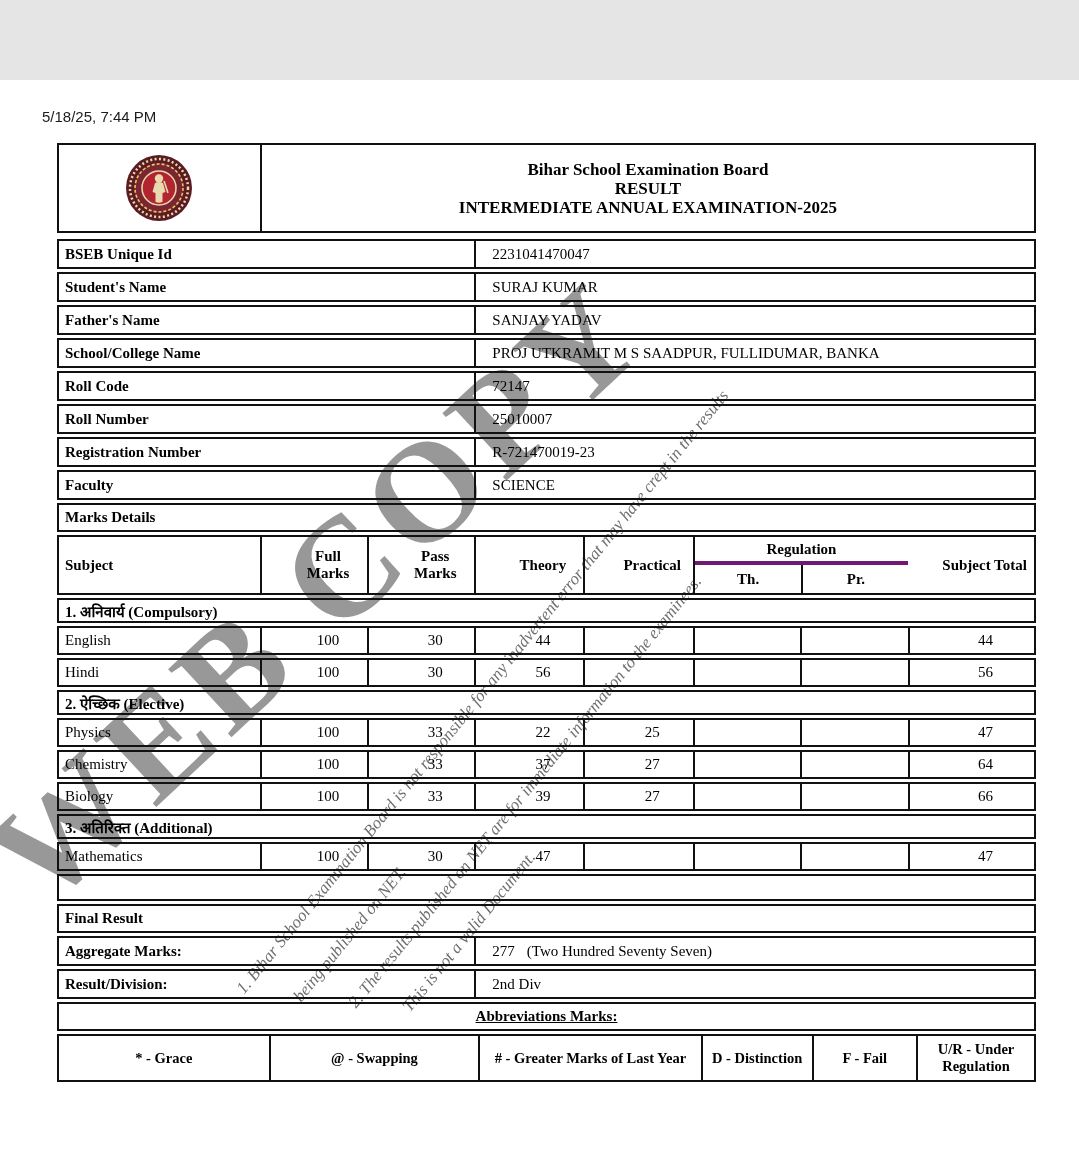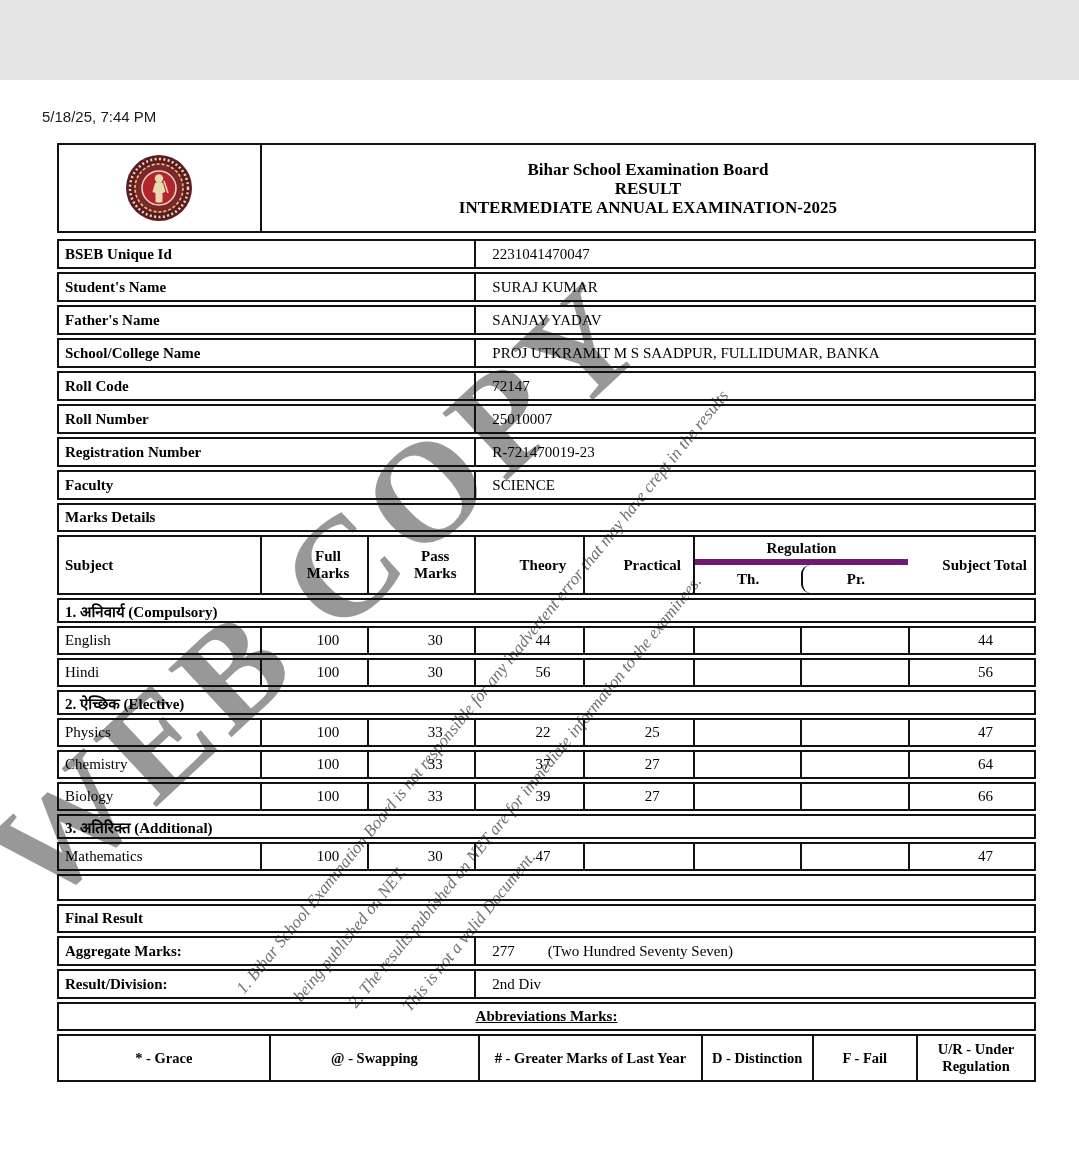--- a/index.html
+++ b/index.html
@@ -50,23 +50,23 @@
   .c-pass { flex:0 0 11%; }
   .c-theo { flex:0 0 11.1%; }
   .c-prac { flex:0 0 11.3%; }
   .c-th   { flex:0 0 11.05%; }
   .c-pr   { flex:0 0 11.05%; }
   .c-tot  { flex:1; }
   .marks-header { height:60px; font-size:15px; }
   .marks-header .cell { font-weight:bold; }
   .reg-group { flex:0 0 22.1%; display:flex; flex-direction:column; border-left:2px solid #111; padding:0; }
   .reg-top { height:28px; display:flex; align-items:center; justify-content:center;
-    border-bottom:6px solid #701a75; font-weight:bold; }
+    border-bottom:4px solid #701a75; font-weight:bold; }
   .reg-bottom { flex:1; display:flex; }
-  .reg-bottom .cell { flex:1 1 50%; padding:2px;border-radius:9px; }
+  .reg-bottom .cell { flex:1 1 50%; padding:2px; }
   .reg-bottom .cell:first-child { border-left:none; }
   .mark-row { height:29px; font-size:15px; }
   .empty-row { height:27px; }
 
   
   .abbr-title { justify-content:center; }
   .abbr-title span { font-weight:bold; text-decoration:underline; font-size:15px; }
   .abbr-row { height:48px; font-size:14.5px; }
   .abbr-row .cell { font-weight:bold; justify-content:center; text-align:center; line-height:17px; }
   .a1 { flex:0 0 21.5%; } .a2 { flex:0 0 21.5%; } .a3 { flex:0 0 22.8%; }
@@ -233,21 +233,21 @@
   </div>
 
   <div class="row empty-row"></div>
 
   <div class="row full-row b">Final Result</div>
 
   <div class="row detail-row">
     <div class="cell d-label">Aggregate Marks:</div>
     <div class="cell d-value">
       <span>277</span>
-      <span style="margin-left:33px">(Two Hundred Seventy Seven)</span>
+      <span style="margin-left:12px">(Two Hundred Seventy Seven)</span>
     </div>
   </div>
   <div class="row detail-row">
     <div class="cell d-label">Result/Division:</div>
     <div class="cell d-value">2nd Div</div>
   </div>
 
   <div class="row full-row abbr-title">
     <span>Abbreviations Marks:</span>
   </div>

